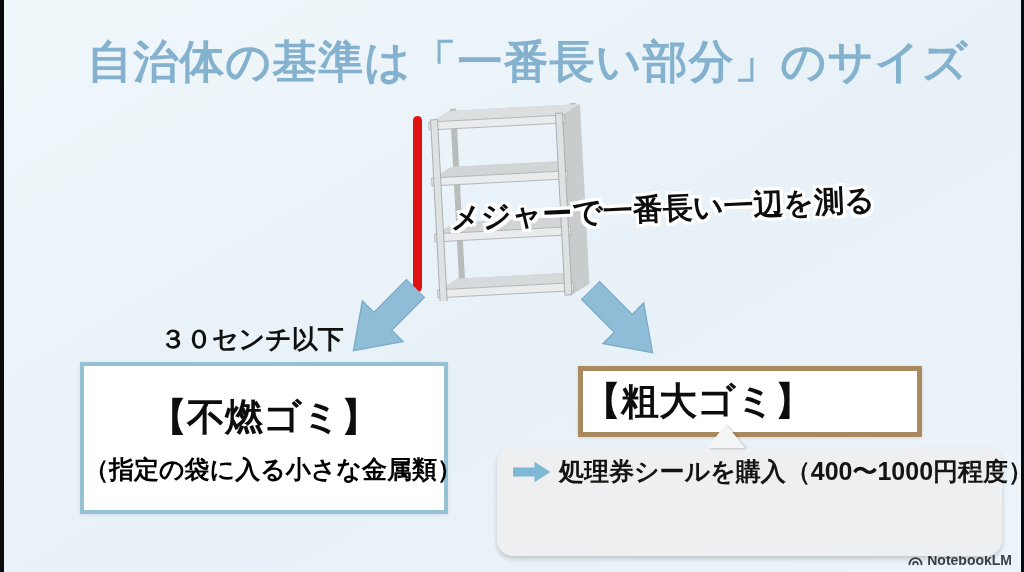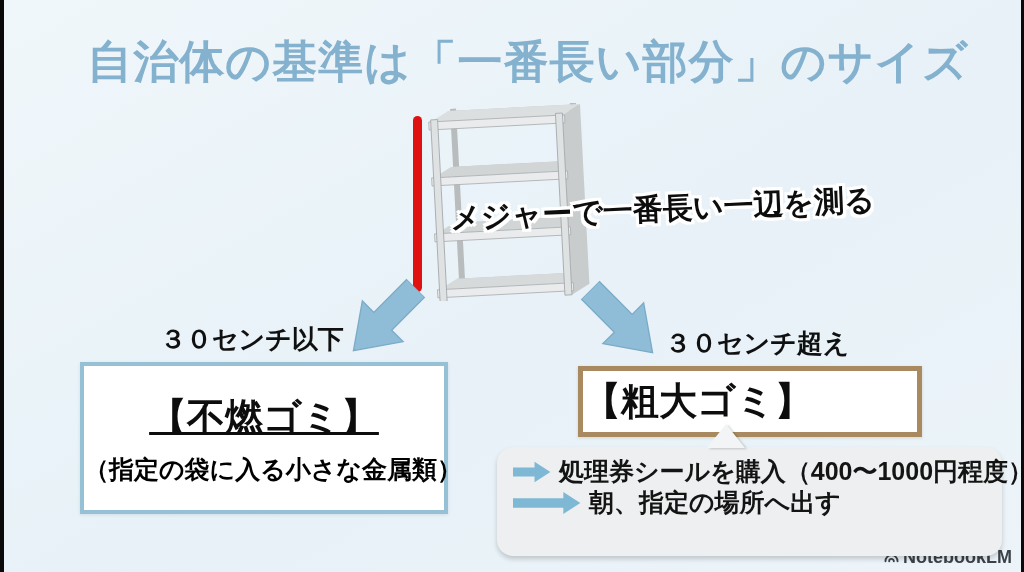--- a/index.html
+++ b/index.html
@@ -54,21 +54,21 @@
   .box-left{
     left:80px;top:362px;width:368px;height:152px;
     border:4px solid #96c0d4;box-shadow:0 1px 3px rgba(70,110,140,.15);
   }
   .box-right{
     left:578px;top:366px;width:344px;height:71px;
     border:5px solid #a9895f;box-shadow:0 1px 3px rgba(120,95,60,.2);
     display:flex;align-items:center;
   }
   .box-title{font-size:38px;font-weight:900;color:#0d0d0d;white-space:nowrap;}
-  .box-left .box-title{margin-top:26px;text-decoration:underline;}
+  .box-left .box-title{margin-top:26px;}
   .box-sub{font-size:25px;font-weight:800;color:#000000;margin-top:10px;white-space:nowrap;}
 
   .bubble-tail{
     position:absolute;left:707px;top:424px;width:0;height:0;z-index:3;
     border-left:19px solid transparent;border-right:19px solid transparent;
     border-bottom:24px solid #f3f4f5;
     filter:drop-shadow(2px 1px 1px rgba(0,0,0,.18));
   }
 
   .procedure{
@@ -78,21 +78,21 @@
     box-shadow:0 3px 5px rgba(0,0,0,.18);
   }
   .p-line{
     display:flex;align-items:center;height:31px;
     font-size:25px;font-weight:800;color:#141414;white-space:nowrap;
   }
   .step-arrow{margin-right:8px;flex:none;}
 
   .watermark{
     position:absolute;right:12px;bottom:4px;display:flex;align-items:center;gap:4px;
-    font-size:18px;font-weight:700;color:#3c4248;
+    font-size:14px;font-weight:700;color:#3c4248;
   }
 </style>
 </head>
 <body>
 
 <div class="stage">
 
   <div class="edge left"></div>
   <div class="edge right"></div>
 
@@ -134,46 +134,39 @@
       <polygon points="0,20 52,20 52,2 98,34 52,66 52,48 0,48" fill="#8fbdd7" stroke="#7cabc7" stroke-width="1.5"></polygon>
     </svg>
   </div>
   <div class="big-arrow arrow-right">
     <svg width="90" height="62" viewBox="0 0 100 68">
       <polygon points="0,20 52,20 52,2 98,34 52,66 52,48 0,48" fill="#8fbdd7" stroke="#7cabc7" stroke-width="1.5"></polygon>
     </svg>
   </div>
 
   <div class="cond cond-left">３０センチ以下</div>
-  <div class="cond cond-right">３０センチ超え</div>
 
   <div class="box box-left">
     <div class="box-title">【不燃ゴミ】</div>
     <div class="box-sub">（指定の袋に入る小さな金属類）</div>
   </div>
 
   <div class="box box-right">
     <div class="box-title">【粗大ゴミ】</div>
   </div>
 
   <div class="bubble-tail"></div>
 
   <div class="procedure">
     <div class="p-line">
       <svg class="step-arrow" width="38" height="26" viewBox="0 0 60 34">
         <polygon points="0,10 34,10 34,1 59,17 34,33 34,24 0,24" fill="#7fb8d4"></polygon>
       </svg>
       <span>処理券シールを購入（400〜1000円程度）</span>
     </div>
-    <div class="p-line">
-      <svg class="step-arrow" width="68" height="26" viewBox="0 0 100 34">
-        <polygon points="0,10 74,10 74,1 99,17 74,33 74,24 0,24" fill="#7fb8d4"></polygon>
-      </svg>
-      <span>朝、指定の場所へ出す</span>
-    </div>
   </div>
 
   <div class="watermark">
     <svg width="15" height="13" viewBox="0 0 16 14">
       <path d="M1.5,11 A6.5,6.5 0 0 1 14.5,11" fill="none" stroke="#3c4248" stroke-width="2" stroke-linecap="round"></path>
       <path d="M5.5,11 A2.5,2.5 0 0 1 10.5,11" fill="none" stroke="#3c4248" stroke-width="2" stroke-linecap="round"></path>
     </svg>
     <span>NotebookLM</span>
   </div>
 

